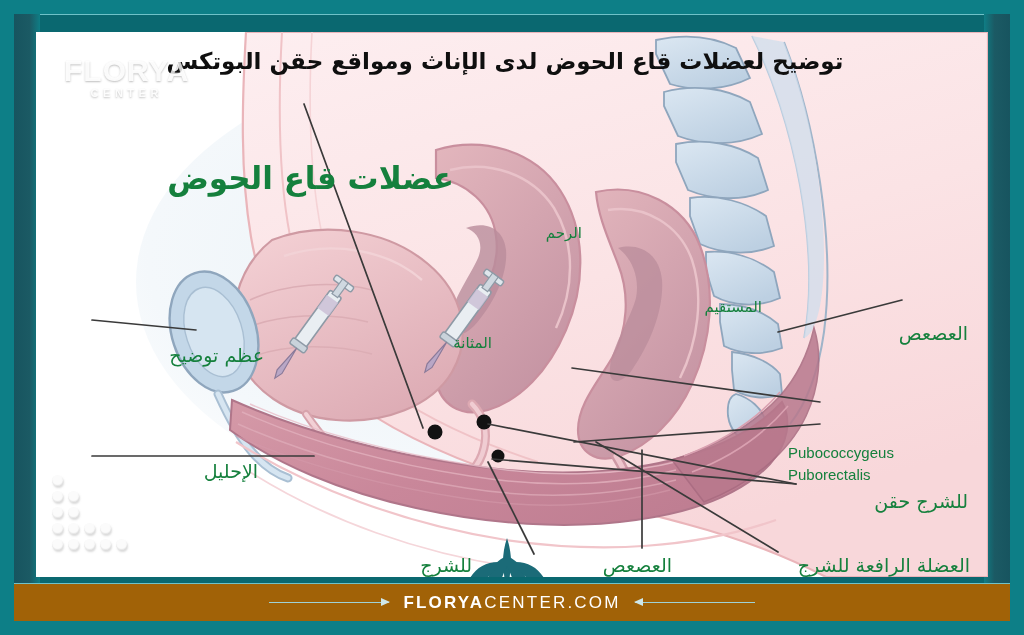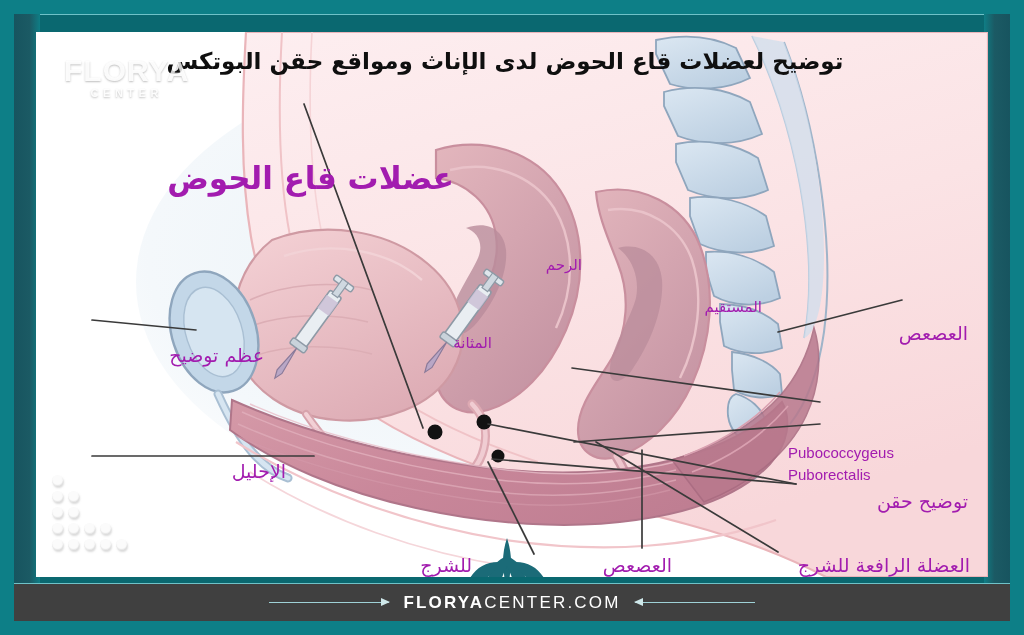--- a/index.html
+++ b/index.html
@@ -39,21 +39,21 @@
     position:absolute;
     left:36px; top:32px; right:36px; bottom:58px;
     background:#ffffff;
     overflow:hidden;
   }
 
   
   #footer {
     position:absolute;
     left:14px; right:14px; bottom:14px; height:38px;
-    background:#404040;
+    background:#a16207;
     display:flex; align-items:center; justify-content:center;
     border-top:1px solid #6fc2c8;
   }
   #footer-inner { display:flex; align-items:center; gap:14px; }
   .foot-rule { height:1px; width:120px; background:#9fd2d7; position:relative; }
   .foot-rule.left::after {
     content:''; position:absolute; right:-1px; top:-4px;
     border-left:9px solid #cfe8ea;
     border-top:4.5px solid transparent; border-bottom:4.5px solid transparent;
   }
@@ -113,21 +113,21 @@
   }
 
   
   #art { position:absolute; inset:0; z-index:3; }
 
   
   .lbl {
     position:absolute; z-index:5;
     direction:rtl;
     font-family:"DejaVu Sans", sans-serif;
-    color:#a21caf;
+    color:#15803d;
     white-space:nowrap;
     line-height:1.22;
   }
   .lbl.big { font-weight:bold; font-size:31px; letter-spacing:-.5px; }
   .lbl.side { font-size:19px;text-align:center; }
   .lbl.inner { font-size:15px; }
   .lbl.lat {
     direction:ltr;
     font-family:"Liberation Sans", sans-serif;
     font-size:15px;
@@ -393,36 +393,36 @@
       <path d="M606,516 L606,418"></path>
 
       <path d="M498,522 L452,430"></path>
     </g>
   </svg>
 
   <div class="lbl big" style="top:128px; right:534px;">عضلات قاع الحوض</div>
 
   <div class="lbl side" style="top:312px; right:724px;">عظم توضيح</div>
 
-  <div class="lbl side" style="top:428px; right:702px;">الإحليل</div>
-
-  <div class="lbl inner" style="top:224px; right:406px;">الرحم</div>
+  <div class="lbl side" style="top:428px; right:730px;">الإحليل</div>
+
+  <div class="lbl inner" style="top:192px; right:406px;">الرحم</div>
 
   <div class="lbl inner" style="top:302px; right:496px;">المثانة</div>
 
   <div class="lbl inner" style="top:266px; right:226px;">المستقيم</div>
 
   <div class="lbl side" style="top:290px; right:20px;">العصعص</div>
 
   <div class="lbl lat" style="top:392px; left:752px;">Pubococcygeus</div>
 
   <div class="lbl lat" style="top:414px; left:752px;">Puborectalis</div>
 
   <div class="lbl side multi" style="top:458px; right:20px; width:138px;">
-    <div>توضيح حقن</div>
+    <div>للشرج حقن</div>
   </div>
 
   <div class="lbl side" style="top:522px; right:18px;">العضلة الرافعة للشرج</div>
 
   <div class="lbl side" style="top:522px; right:316px;">العصعص</div>
 
   <div class="lbl side" style="top:522px; right:516px;">للشرج</div>
 
   <svg id="leaf-logo" width="86" height="66" viewBox="0 0 86 66" style="left:428px; top:504px;">
     <g fill="#1b6b78">

